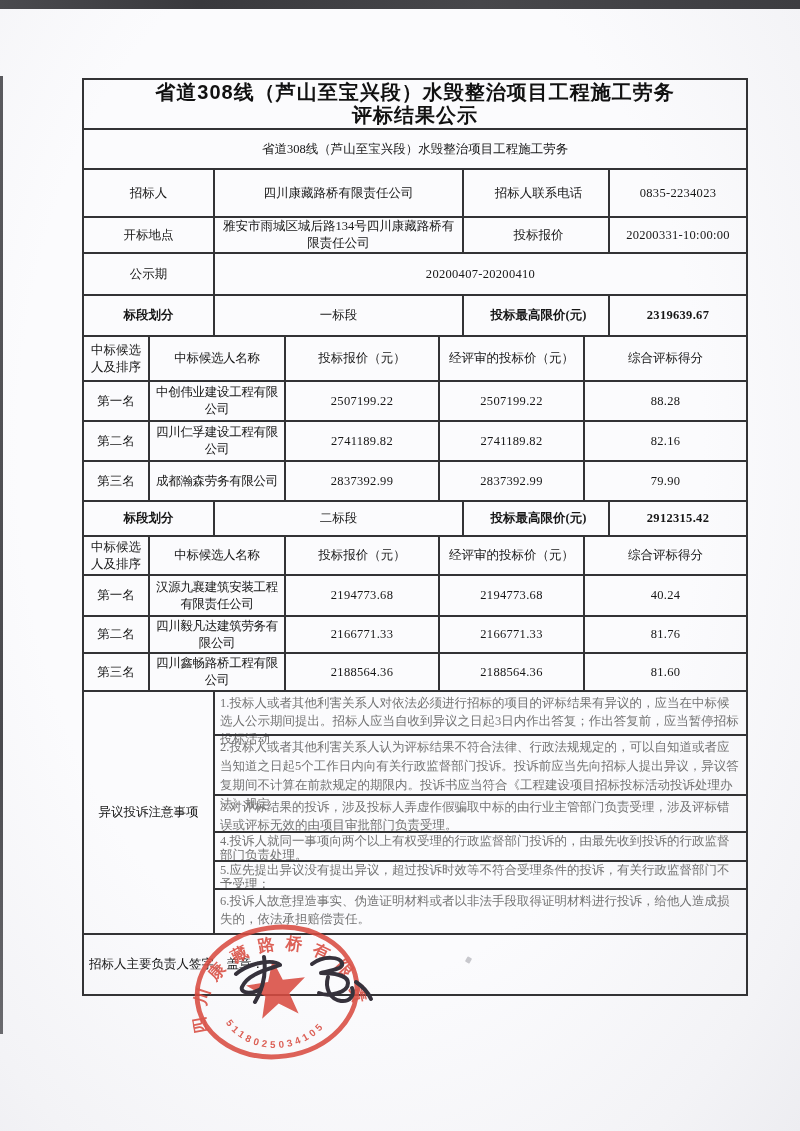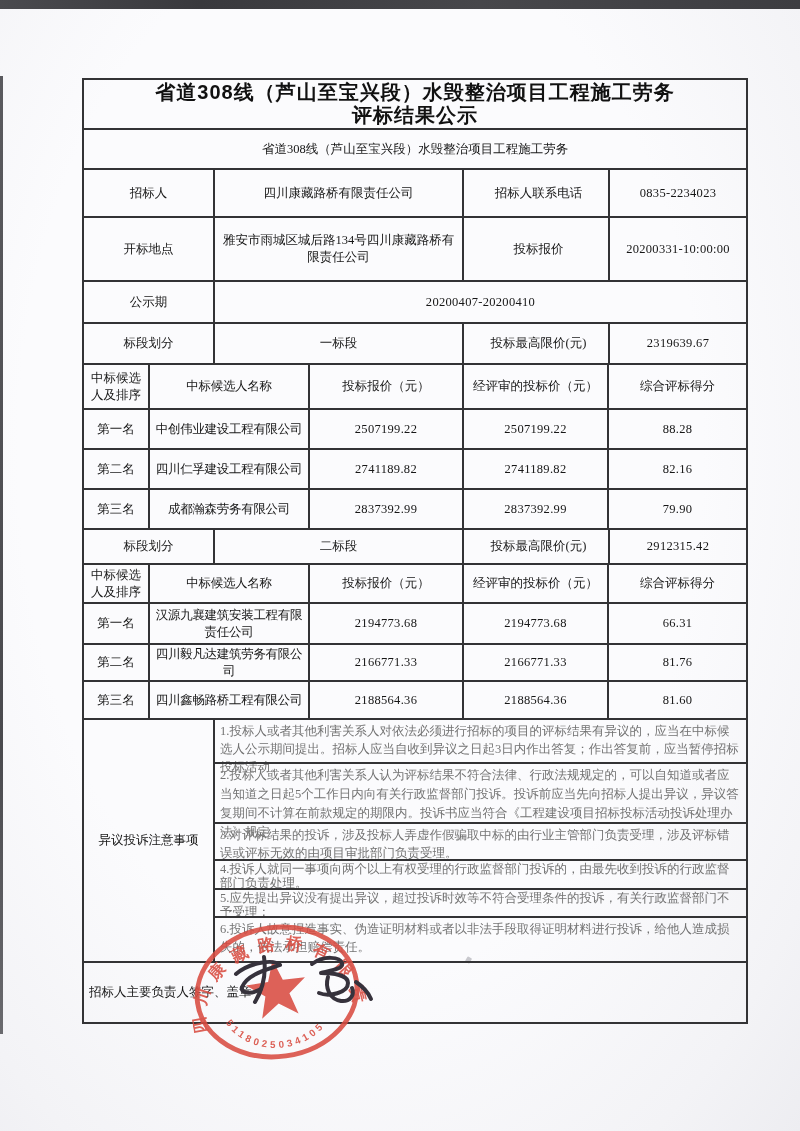--- a/index.html
+++ b/index.html
@@ -29,27 +29,27 @@
   .r:first-child{border-top:none;}
   .c{box-sizing:border-box;border-right:2px solid #333335;
      display:flex;align-items:center;justify-content:center;
      text-align:center;padding:1px 3px;font-size:12.5px;line-height:17px;}
   .c:last-child{border-right:none;}
   .w-label{width:131px;flex:none;}
   .w-grow{flex:1;}
   .w-l2{width:146px;flex:none;padding-left:8px;}
   .w-v2{width:136px;flex:none;text-align:center;}
   .w-rank{width:66px;flex:none;}
-  .w-name{width:160px;flex:none;letter-spacing:-0.3px;}
+  .w-name{width:136px;flex:none;letter-spacing:-0.3px;}
   .w-bid{width:154px;flex:none;}
   .w-eval{width:145px;flex:none;}
   .title-row{flex-direction:column;justify-content:center;align-items:center;}
   .title-line{font-family:"Liberation Sans","DejaVu Sans",sans-serif;
     font-weight:700;font-size:20px;line-height:23px;letter-spacing:1px;color:#111;}
-  .bold{font-weight:400;}
+  .bold{font-weight:700;}
   .num{font-size:12.5px;letter-spacing:.3px;}
   
   .notes-right{flex:1;display:flex;flex-direction:column;}
   .note{box-sizing:border-box;border-top:2px solid #333335;
     font-size:12.5px;text-align:left;padding:2px 6px 0 5px;color:#737373;}
   .note:first-child{border-top:none;}
   .lh18{line-height:18px;}
   .lh19{line-height:19px;}
   .lh14{line-height:13.5px;}
   .sig-row{justify-content:flex-start;padding-left:5px;}
@@ -77,21 +77,21 @@
     <div class="c w-grow">省道308线（芦山至宝兴段）水毁整治项目工程施工劳务</div>
   </div>
 
   <div class="r" style="height:48px">
     <div class="c w-label">招标人</div>
     <div class="c w-grow">四川康藏路桥有限责任公司</div>
     <div class="c w-l2">招标人联系电话</div>
     <div class="c w-v2 num">0835-2234023</div>
   </div>
 
-  <div class="r" style="height:64px">
+  <div class="r" style="height:36px">
     <div class="c w-label">开标地点</div>
     <div class="c w-grow">雅安市雨城区城后路134号四川康藏路桥有限责任公司</div>
     <div class="c w-l2">投标报价</div>
     <div class="c w-v2 num">20200331-10:00:00</div>
   </div>
 
   <div class="r" style="height:42px">
     <div class="c w-label">公示期</div>
     <div class="c w-grow num">20200407-20200410</div>
   </div>
@@ -146,21 +146,21 @@
     <div class="c w-bid">投标报价（元）</div>
     <div class="c w-eval">经评审的投标价（元）</div>
     <div class="c w-grow">综合评标得分</div>
   </div>
 
   <div class="r" style="height:41px">
     <div class="c w-rank">第一名</div>
     <div class="c w-name">汉源九襄建筑安装工程有限责任公司</div>
     <div class="c w-bid num">2194773.68</div>
     <div class="c w-eval num">2194773.68</div>
-    <div class="c w-grow num">66.31</div>
+    <div class="c w-grow num">40.24</div>
   </div>
   <div class="r" style="height:37px">
     <div class="c w-rank">第二名</div>
     <div class="c w-name">四川毅凡达建筑劳务有限公司</div>
     <div class="c w-bid num">2166771.33</div>
     <div class="c w-eval num">2166771.33</div>
     <div class="c w-grow num">81.76</div>
   </div>
   <div class="r" style="height:38px">
     <div class="c w-rank">第三名</div>

